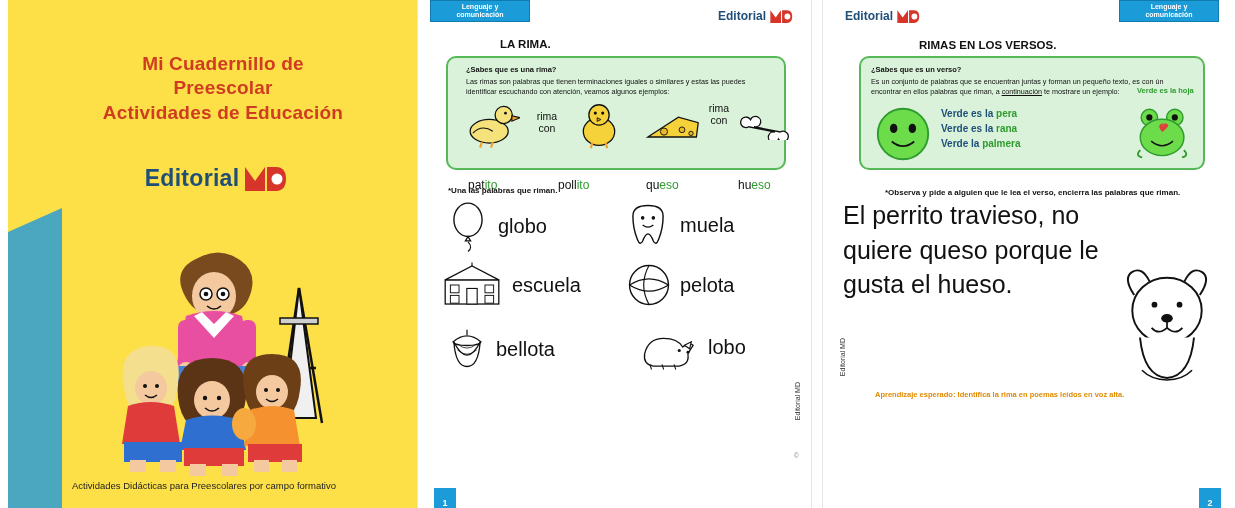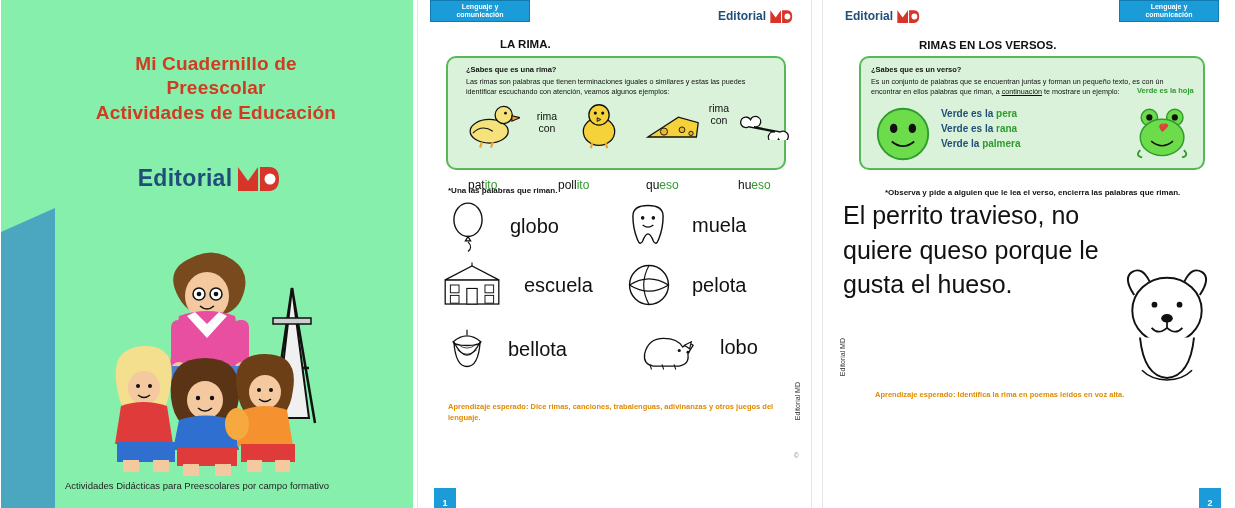--- a/index.html
+++ b/index.html
@@ -8,22 +8,22 @@
     width:1235px; height:508px;
     background:#ffffff;
     font-family:"Liberation Sans", sans-serif;
     overflow:hidden;
     position:relative;
   }
   .stage { position:relative; width:1235px; height:508px; background:#ffffff; }
 
   
   .cover {
-    position:absolute; left:1px; top:0; width:412px; height:508px;
-    background:#86efac; overflow:hidden;
+    position:absolute; left:8px; top:0; width:412px; height:508px;
+    background:#fde047; overflow:hidden;
   }
   .cover-teal {
     position:absolute; left:0; top:208px; width:54px; height:300px;
     background:#4aa7bf;
     clip-path: polygon(0 8%, 100% 0, 100% 100%, 0 100%);
   }
   .cover-title {
     position:absolute; left:40px; top:52px; width:350px;
     text-align:center;
     color:#cf3c21;
@@ -83,21 +83,21 @@
   .info-t { font-size:7.2px; color:#111; line-height:1.35; margin:0; }
 
   .ex-word { font-size:12px; color:#111;margin-top:24px; }
   .ex-word .hl { color:#2f9b2f; }
   .ex-label { font-size:10.5px; color:#111; line-height:1.15; text-align:center; }
 
   .instr {
     position:absolute; font-size:8px; color:#111; font-weight:bold;
   }
 
-  .word-item { position:absolute; display:flex; align-items:center; gap:20px; }
+  .word-item { position:absolute; display:flex; align-items:center; gap:8px; }
   .word-item .lbl { font-size:20px; color:#111; }
 
   .aprendizaje {
     position:absolute; font-size:7.5px; font-weight:bold; color:#e08a00; line-height:1.4;
   }
   .aprendizaje .prefix { color:#e08a00; }
 
   .page-num {
     position:absolute; width:22px; height:20px; background:#1b9bd8;
     color:#fff; font-size:9px; font-weight:bold;
@@ -372,24 +372,20 @@
           <path d="M10 34 q4 -18 22 -18 q16 0 22 10 q8 -6 12 -2 q-4 6 -6 10 q2 12 -10 14 l-30 0 q-12 -2 -10 -14z" fill="#fff" stroke="#111" stroke-width="1.5"></path>
           <path d="M56 24 l8 -4 l-2 8z" fill="#fff" stroke="#111" stroke-width="1.3"></path>
           <circle cx="50" cy="30" r="1.8" fill="#111"></circle>
           <circle cx="60" cy="32" r="1.6" fill="#111"></circle>
           <path d="M16 46 l2 6 M30 46 l2 6 M44 46 l2 6" stroke="#111" stroke-width="1.2"></path>
         </svg>
       </span>
       <span class="lbl">lobo</span>
     </div>
 
-    <div class="aprendizaje" style="left:30px; top:402px; width:330px;">
-      <span class="prefix">Aprendizaje esperado:</span>
-      <span>Dice rimas, canciones, trabalenguas, adivinanzas y otros juegos del lenguaje.</span>
-    </div>
 
     <div class="side-note" style="right:10px; top:382px;">Editorial MD</div>
     <div class="copy-mark" style="right:12px; top:452px;">©</div>
     <div class="page-num" style="left:16px; bottom:0px;">1</div>
   </div>
 
   <div class="page page3">
 
     <div class="tag" style="right:16px; top:0px;">
       <span>Lenguaje y</span>

